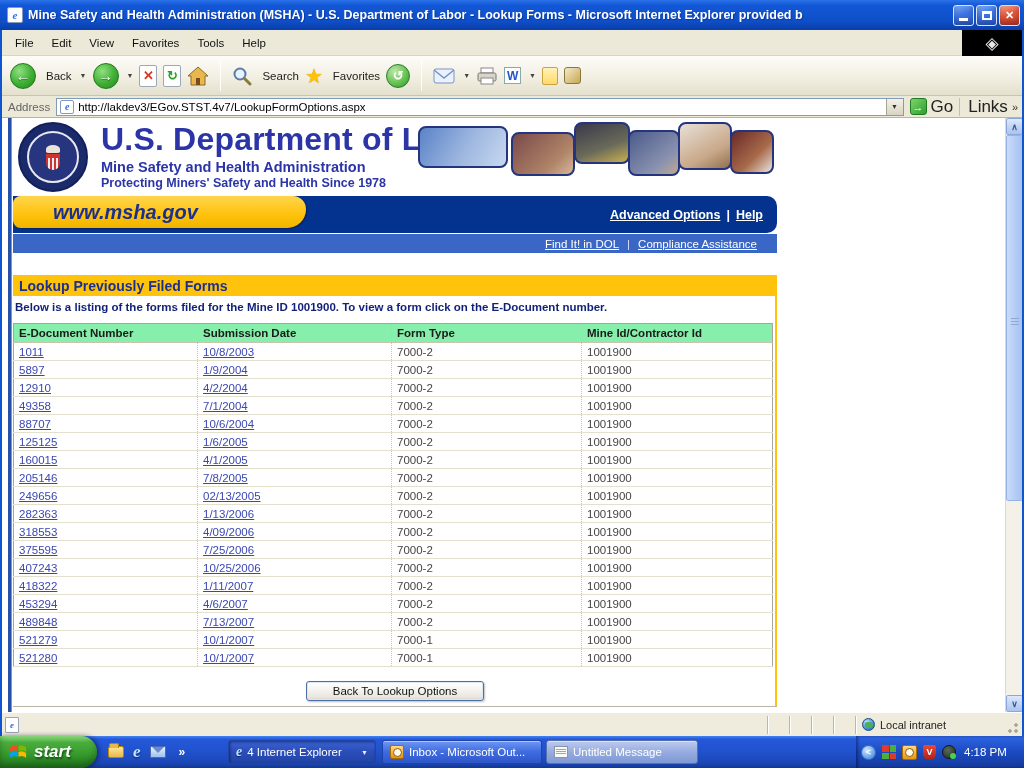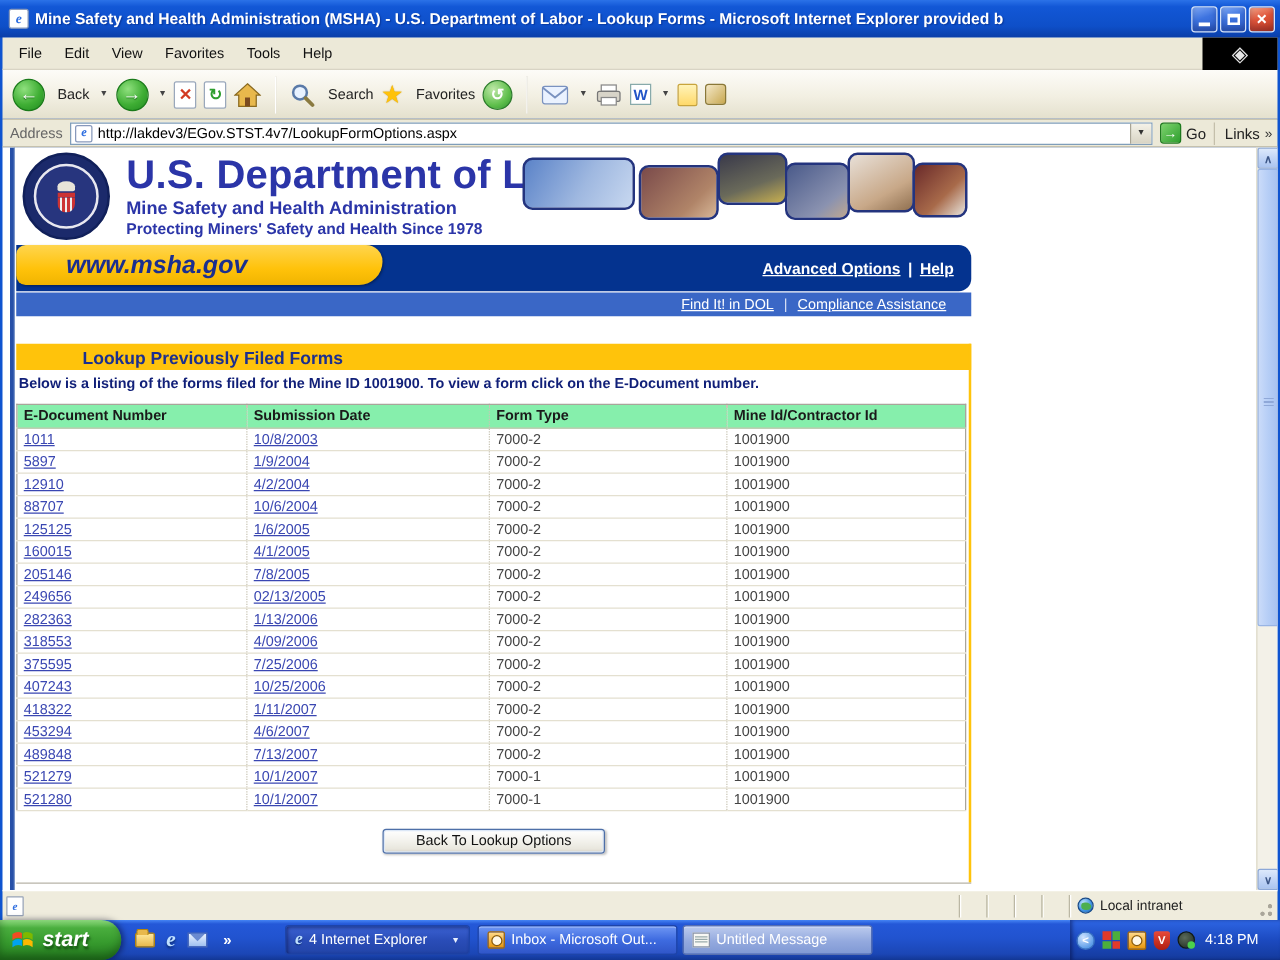--- a/index.html
+++ b/index.html
@@ -70,21 +70,21 @@
     display:flex; align-items:center; padding-left:2px; position:relative; }
   .addr-input .ie-doc-icon { width:14px; height:14px; margin:0 4px 0 1px; font-size:10px; }
   .addr-url { font-size:11.5px; color:#000; }
   .addr-drop { position:absolute; right:0; top:0; width:17px; height:16px;
     background:linear-gradient(#F4F2E8,#D8D4C4); border-left:1px solid #A8A494;
     display:flex; align-items:center; justify-content:center; font-size:7px; color:#333; }
   .go-btn { display:flex; align-items:center; gap:4px; margin:0 6px; }
   .go-icon { width:17px; height:17px; border-radius:3px; background:linear-gradient(135deg,#7ED46E,#2E9E2E);
     border:1px solid #1E7A1E; color:#fff; font-size:11px; font-weight:bold;
     display:flex; align-items:center; justify-content:center; }
-  .go-label,.links-label { font-size:12px; color:#222; }
+  .go-label,.links-label { font-size:17px; color:#222; }
   .links-wrap { display:flex; align-items:center; gap:4px; border-left:1px solid #C4BFAA; padding-left:8px; height:18px; }
   .chev { font-size:11px; color:#333; }
 
   
   .content { position:absolute; left:2px; top:118px; width:1020px; height:594px; background:#fff; overflow:hidden; }
   .page-left-border { position:absolute; left:6px; top:0; width:4px; height:594px; background:#2750A8; border-right:1px solid #7A95C8; }
   .content-col { position:absolute; left:11px; top:0; width:764px; }
 
   
   .dol-header { position:relative; height:78px; }
@@ -115,21 +115,21 @@
   .banner-pipe { color:#fff; font-size:12.5px; font-weight:bold; }
   .sub-banner { height:19px; background:#3A67C6; margin-top:1px;
     display:flex; align-items:center; justify-content:flex-end; padding-right:20px; gap:8px; }
   .sub-link { color:#fff; font-size:11.5px; text-decoration:underline; }
   .sub-pipe { color:#D8E0F4; font-size:11.5px; }
 
   .gap-22 { height:22px; }
 
   
   .page-title-bar { height:21px; background:#FFC30B; display:flex; align-items:center; padding-left:6px; }
-  .page-title { font-size:14px; font-weight:bold; color:#1B2F8F;margin-left:47px; }
+  .page-title { font-size:14px; font-weight:bold; color:#1B2F8F; }
   .page-desc { padding:5px 2px 4px 2px; font-size:11.5px; font-weight:bold; color:#101F78; }
 
   table.forms { border-collapse:collapse; width:760px; margin-top:6px; font-size:11.5px;
     border:1px solid #A9A59A; }
   table.forms th { background:#86efac; text-align:left; font-weight:bold; color:#1A1A1A;
     padding:3px 5px; border-bottom:1px solid #C8C4B0; height:19px; }
   table.forms td { padding:2px 5px; border-bottom:1px solid #E4E0D0; color:#444; height:18px; }
   table.forms th + th, table.forms td + td { border-left:1px dotted #C9C5B5; }
   .col1 { width:184px; } .col2 { width:194px; } .col3 { width:190px; }
   table.forms a { color:#3A47B2; text-decoration:underline; }
@@ -407,20 +407,26 @@
               <td>7000-2</td>
               <td>1001900</td>
             </tr>
             <tr>
               <td><a href="#">12910</a></td>
               <td><a href="#">4/2/2004</a></td>
               <td>7000-2</td>
               <td>1001900</td>
             </tr>
             <tr>
+              <td><a href="#">49358</a></td>
+              <td><a href="#">7/1/2004</a></td>
+              <td>7000-2</td>
+              <td>1001900</td>
+            </tr>
+            <tr>
               <td><a href="#">88707</a></td>
               <td><a href="#">10/6/2004</a></td>
               <td>7000-2</td>
               <td>1001900</td>
             </tr>
             <tr>
               <td><a href="#">125125</a></td>
               <td><a href="#">1/6/2005</a></td>
               <td>7000-2</td>
               <td>1001900</td>

